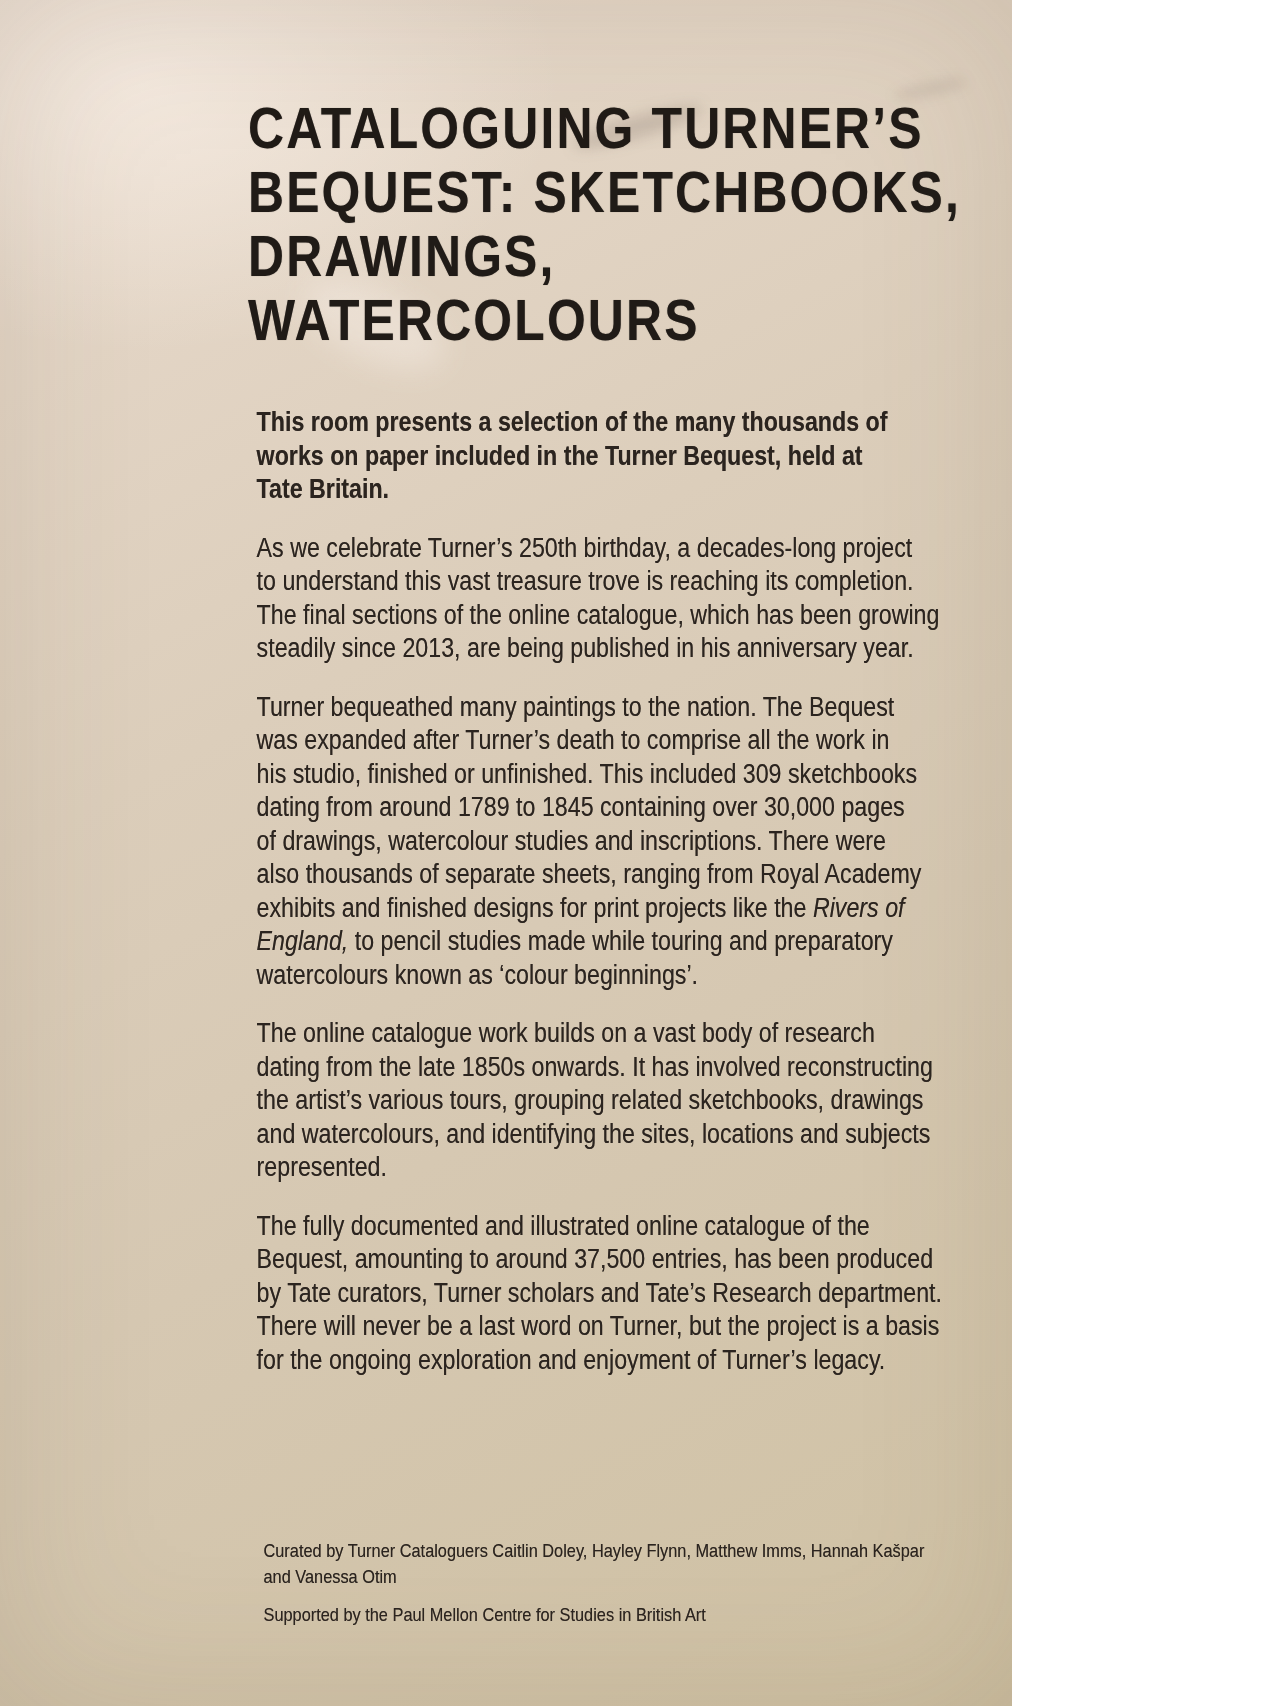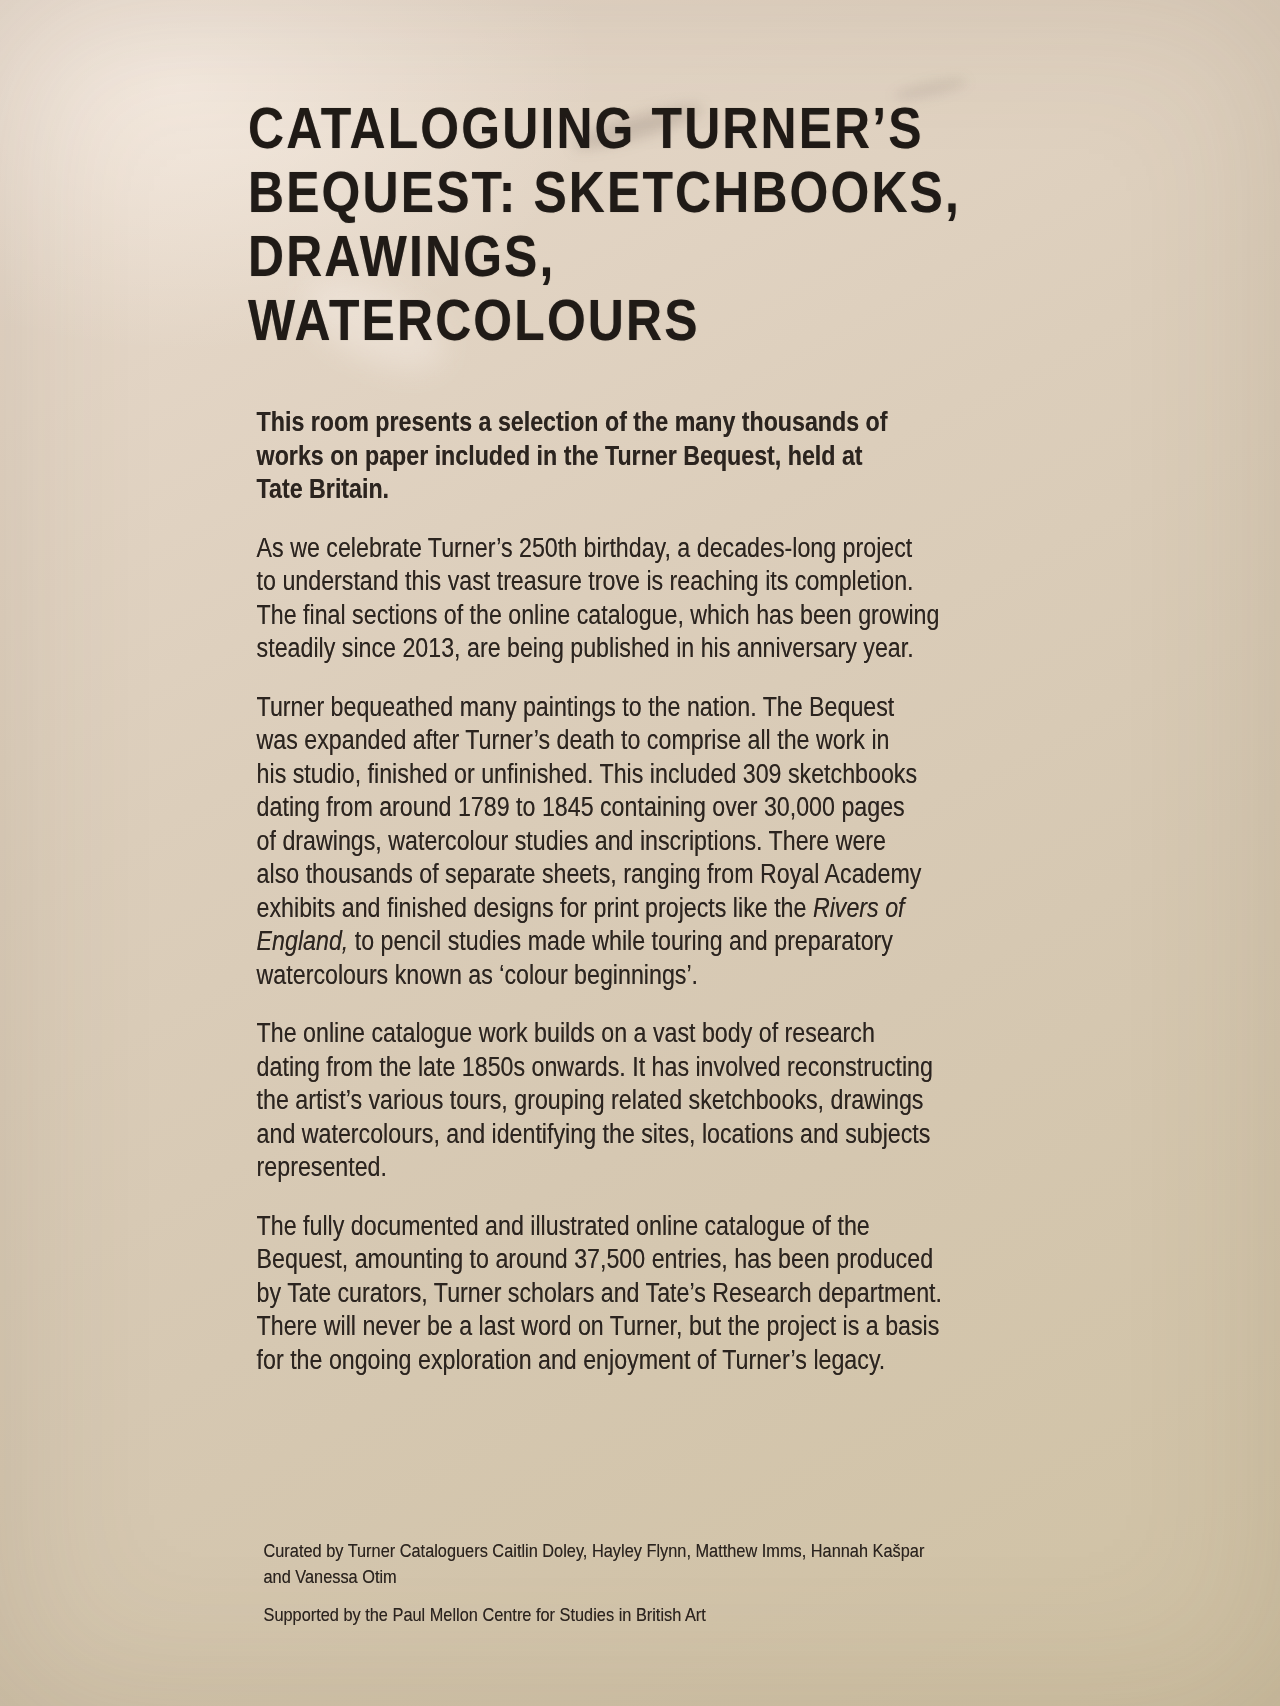--- a/index.html
+++ b/index.html
@@ -5,21 +5,21 @@
   html, body {
     margin: 0;
     padding: 0;
     width: 1280px;
     height: 1706px;
     overflow: hidden;
     font-family: "Liberation Sans", sans-serif;
   }
   .wall {
     position: relative;
-    width: 1280px;
+    width: 1012px;
     height: 1706px;
     background:
       radial-gradient(ellipse 600px 380px at 14% 5%, rgba(255,247,240,0.55), rgba(255,247,240,0) 70%),
       linear-gradient(152deg,
         var(--wall-light) 0%,
         var(--wall-mid) 38%,
         #d6c8b2 62%,
         var(--wall-dark) 100%);
   }
   

